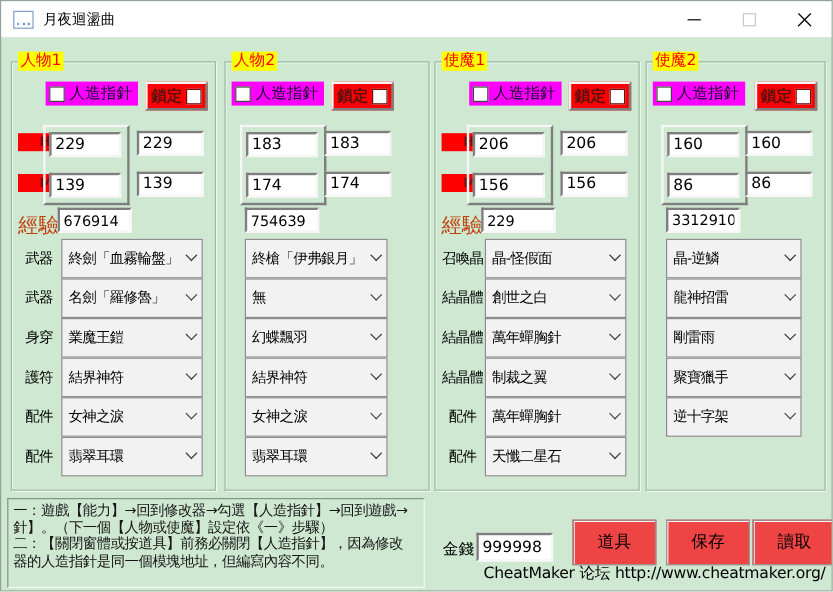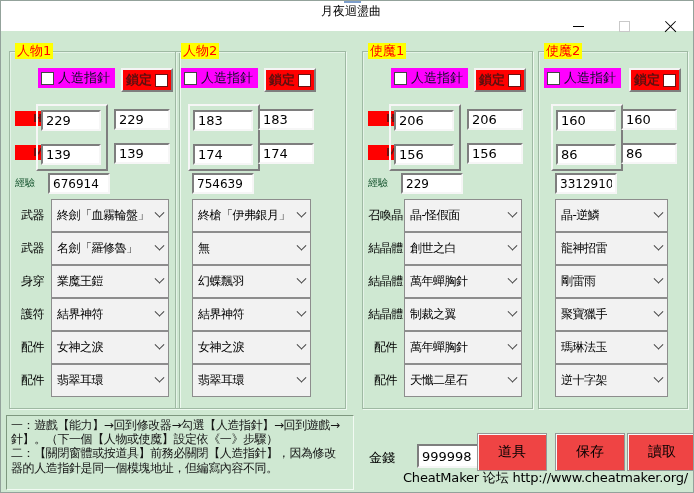--- a/index.html
+++ b/index.html
@@ -1,19 +1,19 @@
 <!DOCTYPE html>
 <html><head>
 <meta charset="utf-8">
 <style>
   html,body{margin:0;padding:0;}
   body{font-family:"DejaVu Sans","Liberation Sans",sans-serif;}
   .window{position:relative;width:694px;height:493px;background:#cfe8d2;border:1px solid #93a29b;box-sizing:border-box;overflow:hidden;}
   
-  .titlebar{position:absolute;left:0;top:0;width:100%;height:30px;background:#ffffff;display:flex;align-items:center;flex-direction:column;}
+  .titlebar{position:absolute;left:0;top:0;width:100%;height:30px;background:#ffffff;display:flex;align-items:center;}
   .appicon{width:15px;height:13px;border:1px solid #7d9ecb;margin-left:10px;position:relative;background:#fff;}
   .appicon::after{content:"";position:absolute;left:2px;right:2px;bottom:2px;height:0;border-bottom:2px dotted #7d9ecb;}
   .apptitle{font-size:12px;color:#000;margin-left:8px;}
   .winbtns{margin-left:auto;display:flex;height:100%;}
   .winbtn{width:46px;height:100%;display:flex;align-items:center;justify-content:center;}
   .ic-min{width:11px;height:1px;background:#000;}
   .ic-max{width:9px;height:9px;border:1px solid #c9c9c9;background:#fff;}
   .ic-close{position:relative;width:13px;height:13px;}
   .ic-close::before,.ic-close::after{content:"";position:absolute;left:-1px;top:6px;width:15px;height:1.4px;background:#000;}
   .ic-close::before{transform:rotate(45deg);}
@@ -31,39 +31,39 @@
   .statchip{position:absolute;left:5px;background:#ff0000;color:#6d1111;font-size:11px;font-weight:bold;padding:1px 18px;}
   .frame{position:absolute;top:52px;width:72px;height:67px;border:2px solid;border-color:#f6f6f6 #7e7e7e #7e7e7e #f6f6f6;box-sizing:border-box;}
   .pa .frame{left:26px;}
   .pb .frame{left:12px;}
   .tb{font-family:"DejaVu Sans","Liberation Sans",sans-serif;font-size:13px;color:#000;background:#fff;border:2px solid;border-color:#7e7e7e #f6f6f6 #f6f6f6 #7e7e7e;box-sizing:border-box;height:21px;padding:0 3px;outline:none;}
   .frame .tb{position:absolute;left:3px;width:60px;}
   .tb.r1{top:4px;} .tb.r2{top:38px;}
   .col2{position:absolute;width:56px;}
   .col2.r1{top:57px;} .col2.r2{top:91px;}
   .pa .col2{left:104px;} .pb .col2{left:82px;}
-  .explbl{position:absolute;left:5px;top:124px;font-size:10px;color:#14532d;}
+  .explbl{position:absolute;left:5px;top:124px;font-size:17px;color:#c2410c;}
   .exp{position:absolute;top:121px;width:62px;font-size:12px;}
   .pa .exp{left:38px;} .pb .exp{left:16px;}
   
   .rows{position:absolute;left:0;right:0;top:153px;display:flex;flex-direction:column;gap:12px;}
   .pa .rows{padding:0 10px 0 4px;}
   .pb .rows{padding-left:16px;}
   .p2 .rows{padding-right:34px;}
   .p4 .rows{padding-right:19px;}
   .row{display:flex;align-items:center;height:21px;}
   .lbl{width:37px;flex:0 0 auto;font-size:12px;color:#000;text-align:center;letter-spacing:-0.5px;}
   .combo{flex:1;height:33px;background:#f2f2f2;border:1px solid #8d8d8d;display:flex;align-items:center;padding:0 5px;box-sizing:border-box;}
   .cval{font-size:12px;color:#000;white-space:nowrap;overflow:hidden;letter-spacing:-0.5px;}
   .chev{margin-left:auto;width:6px;height:6px;border-right:1px solid #404040;border-bottom:1px solid #404040;transform:rotate(45deg) translate(-2px,-2px);flex:0 0 auto;}
   
   .instructions{position:absolute;left:5px;top:414px;width:348px;height:75px;border:1px solid;border-color:#7e987f #f2faf3 #f2faf3 #7e987f;box-sizing:border-box;padding:2px 4px;color:#161616;font-size:12px;line-height:14.2px;overflow:hidden;}
   .instructions div{white-space:nowrap;letter-spacing:-0.4px;}
   .moneylbl{position:absolute;left:368px;top:448px;font-size:13px;color:#000;}
-  .money{position:absolute;left:416px;top:443px;width:64px;height:24px;font-size:13px;}
+  .money{position:absolute;left:396px;top:443px;width:64px;height:24px;font-size:13px;}
   .btn{position:absolute;top:432px;width:68px;height:36px;background:#ef4444;border:1px solid #969696;font-family:"DejaVu Sans","Liberation Sans",sans-serif;font-size:14px;color:#000;display:flex;align-items:center;justify-content:center;box-shadow:inset 1px 1px 0 #f8f8f8;}
   .btn-items{left:476px;} .btn-save{left:554px;} .btn-load{left:626px;}
   .credit{position:absolute;right:5px;top:468px;font-size:13px;color:#000;letter-spacing:-0.2px;}
 </style>
 </head>
 <body>
 
 <div class="window">
 
   <div class="titlebar">
@@ -141,21 +141,21 @@
       <div class="row">
         <span class="lbl">配件</span>
         <div class="combo">
             <span class="cval">翡翠耳環</span>
             <span class="chev"></span>
           </div>
       </div>
     </div>
   </div>
 
-  <div class="panel pb p2" style="left:174px;width:171px;">
+  <div class="panel pb p2" style="left:186px;width:171px;">
     <span class="chip">人物2</span>
     <div class="pointer">
       <span class="cb"></span>
       <span>人造指針</span>
     </div>
     <div class="lock">
       <span>鎖定</span>
       <span class="cb"></span>
     </div>
     <div class="frame">
@@ -303,26 +303,20 @@
       </div>
       <div class="row">
         <div class="combo">
             <span class="cval">剛雷雨</span>
             <span class="chev"></span>
           </div>
       </div>
       <div class="row">
         <div class="combo">
             <span class="cval">聚寶獵手</span>
-            <span class="chev"></span>
-          </div>
-      </div>
-      <div class="row">
-        <div class="combo">
-            <span class="cval">瑪琳法玉</span>
             <span class="chev"></span>
           </div>
       </div>
       <div class="row">
         <div class="combo">
             <span class="cval">逆十字架</span>
             <span class="chev"></span>
           </div>
       </div>
     </div>

